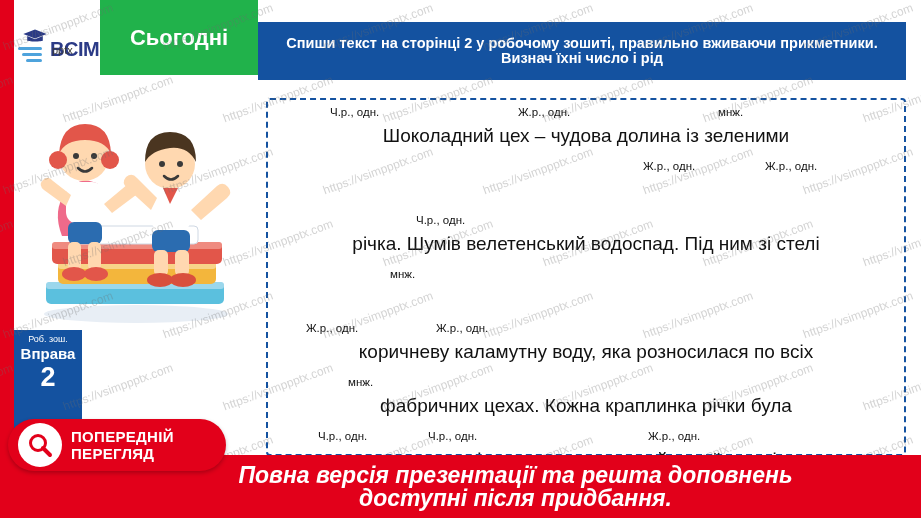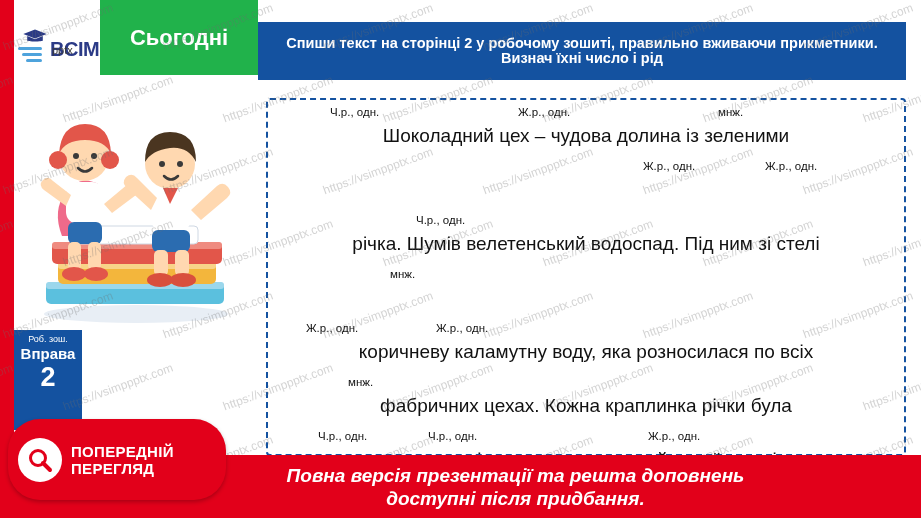--- a/index.html
+++ b/index.html
@@ -88,26 +88,26 @@
   .ex-label .t3{ font-size:27px; font-weight:bold; margin-top:0px;}
   
   .bottom-bar{
     position:absolute; left:0; top:455px; width:921px; height:63px;
     background:#e2001a;
     color:#ffffff;
     display:flex; align-items:center; justify-content:center;
     text-align:center;
   }
   .bottom-bar .bt{
-    font-size:19px; font-style:italic; font-weight:bold; line-height:23px;
+    font-size:23px; font-style:italic; font-weight:bold; line-height:23px;
     margin-left:110px;
   }
   
   .preview{
-    position:absolute; left:8px; top:419px; width:218px; height:81px;
+    position:absolute; left:8px; top:419px; width:218px; height:52px;
     background:#e2001a; border-radius:32px;
     display:flex; align-items:center;
     box-shadow:0 2px 4px rgba(0,0,0,.25);
   }
   .preview .mag{
     width:44px; height:44px; border-radius:50%;
     background:#ffffff; margin-left:10px;
     display:flex; align-items:center; justify-content:center;
     flex:none;
   }

